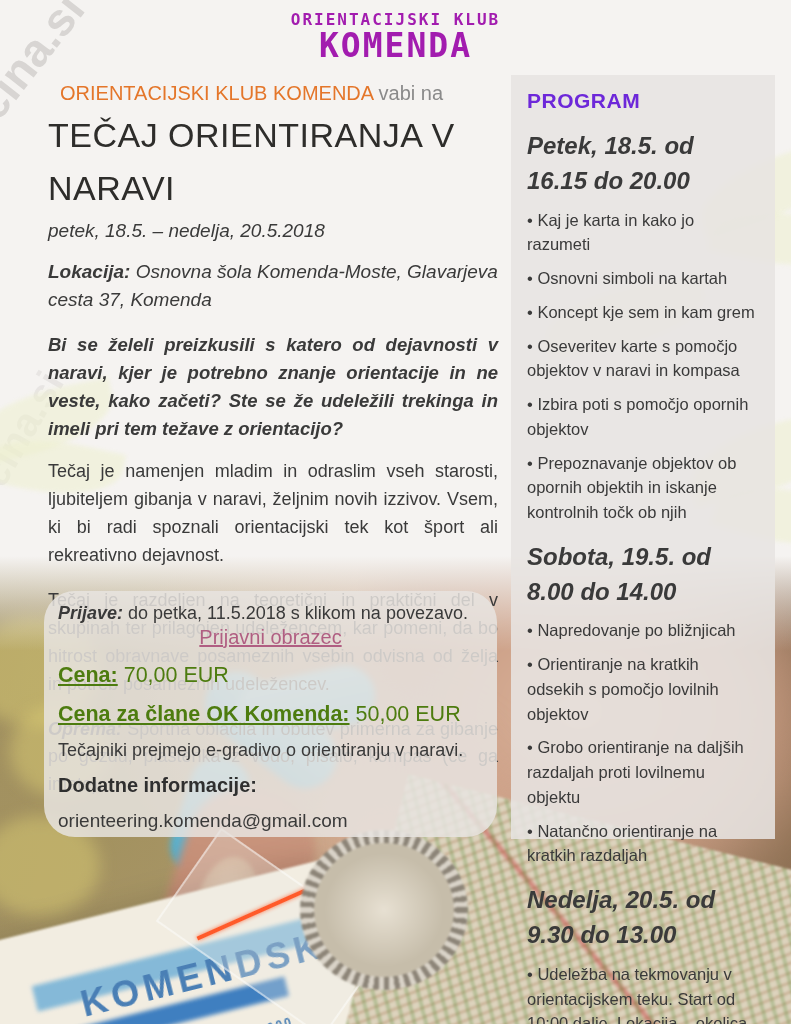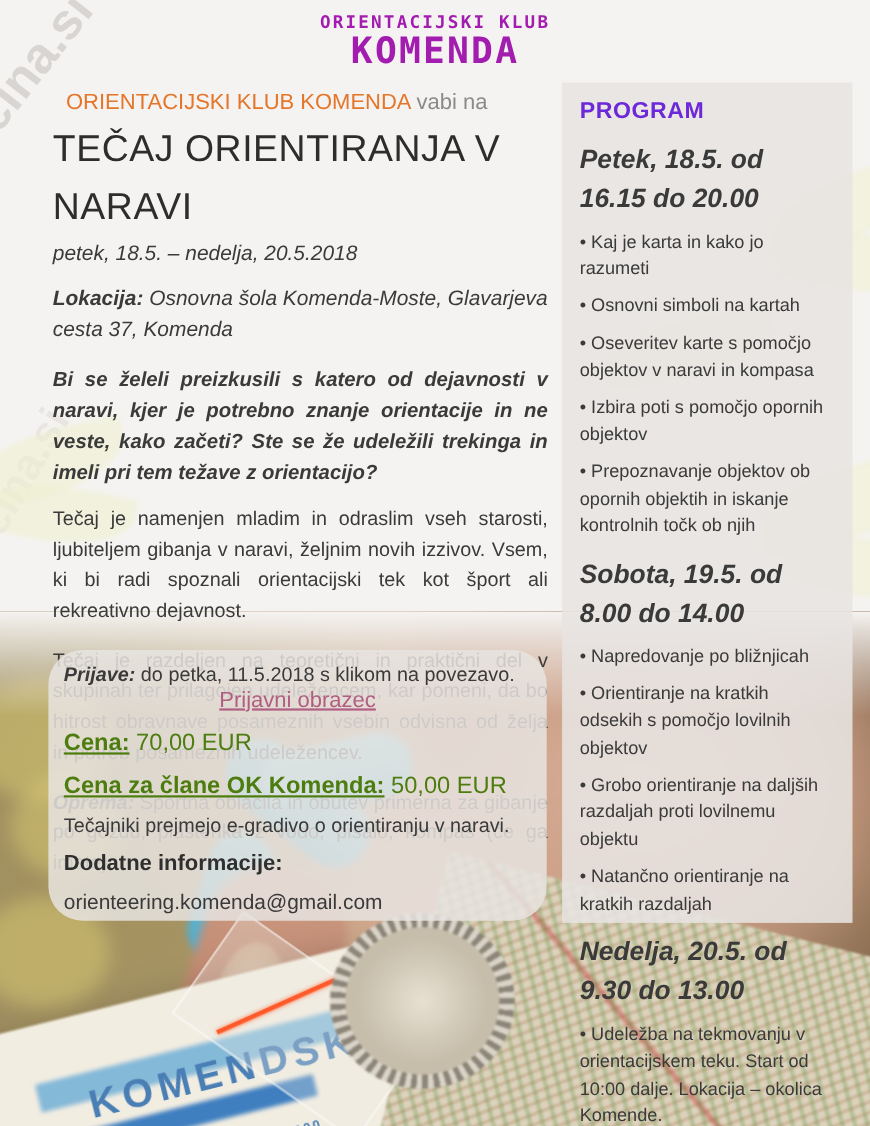--- a/index.html
+++ b/index.html
@@ -166,20 +166,21 @@
   <p class="moreinfo">Dodatne informacije:</p>
   <p class="email">orienteering.komenda@gmail.com</p>
 </div>
 
 <div class="program">
   <h2 class="ptitle">PROGRAM</h2>
 
   <p class="pday">Petek, 18.5. od 16.15 do 20.00</p>
   <p class="pitem">Kaj je karta in kako jo razumeti</p>
   <p class="pitem">Osnovni simboli na kartah</p>
+  <p class="pitem">Koncept kje sem in kam grem</p>
   <p class="pitem">Oseveritev karte s pomočjo objektov v naravi in kompasa</p>
   <p class="pitem">Izbira poti s pomočjo opornih objektov</p>
   <p class="pitem">Prepoznavanje objektov ob opornih objektih in iskanje kontrolnih točk ob njih</p>
 
   <p class="pday">Sobota, 19.5. od 8.00 do 14.00</p>
   <p class="pitem">Napredovanje po bližnjicah</p>
   <p class="pitem">Orientiranje na kratkih odsekih s pomočjo lovilnih objektov</p>
   <p class="pitem">Grobo orientiranje na daljših razdaljah proti lovilnemu objektu</p>
   <p class="pitem">Natančno orientiranje na kratkih razdaljah</p>
 

